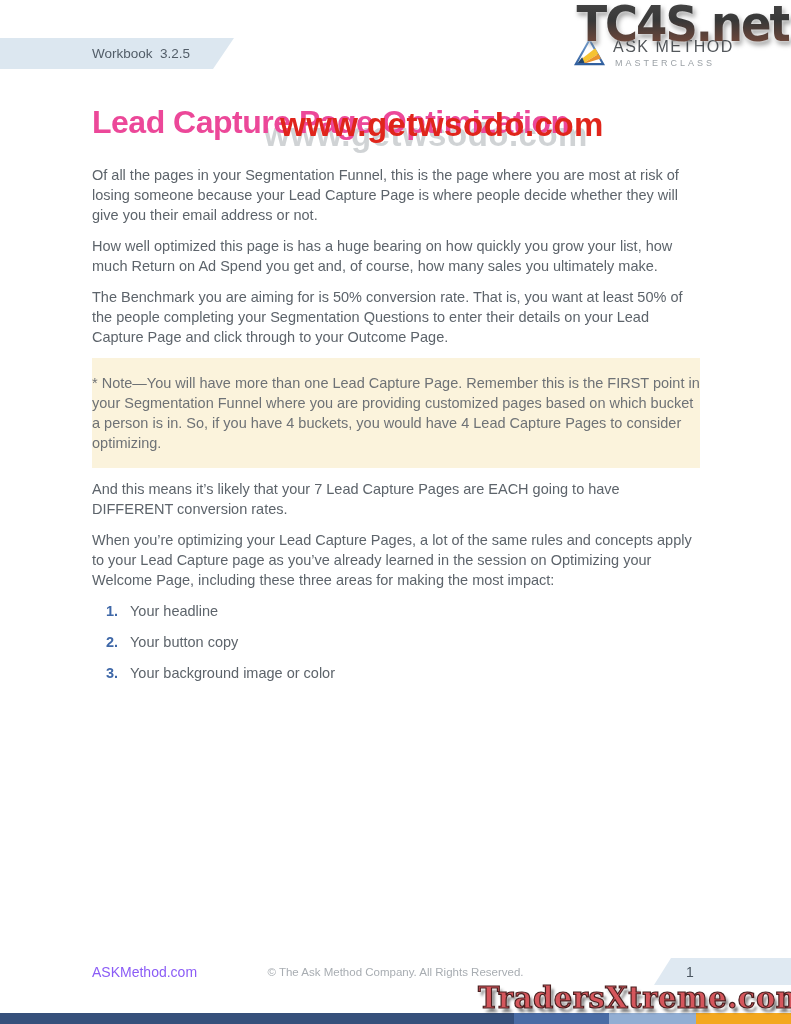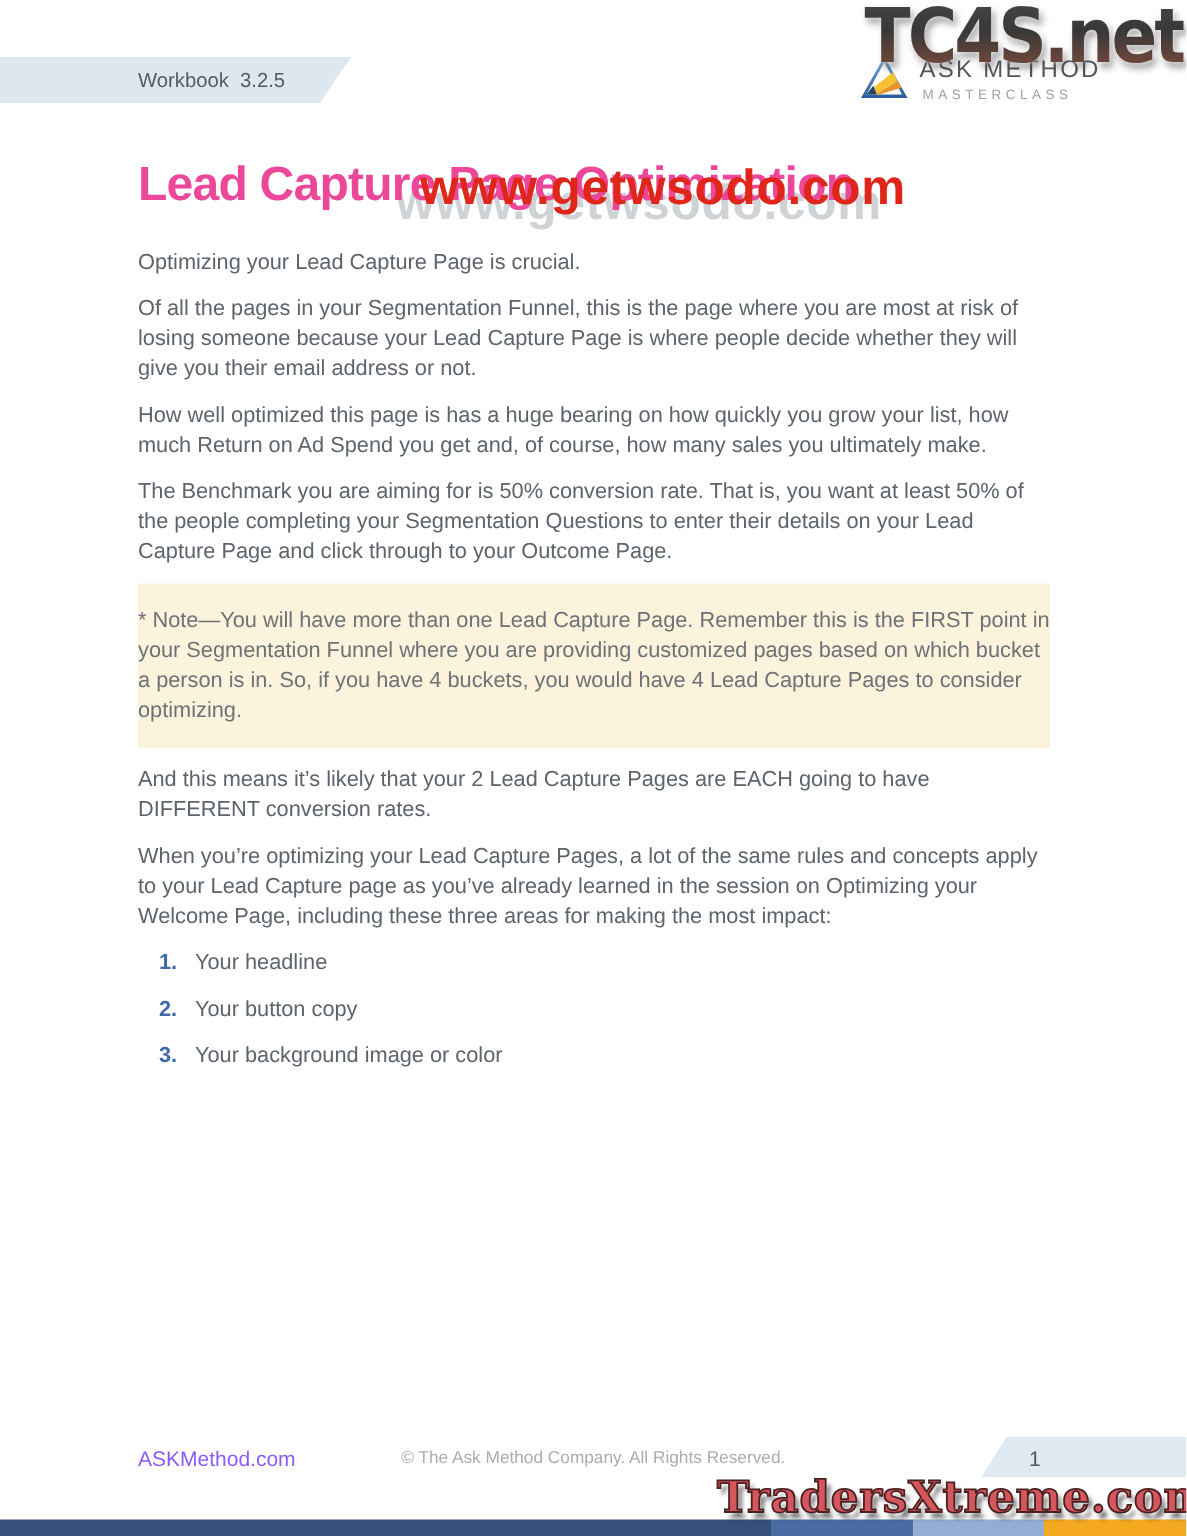--- a/index.html
+++ b/index.html
@@ -103,30 +103,29 @@
   </div>
 
   <div class="wm-tc4s">TC4S.net</div>
 
   <div class="wm-title-gray">www.getwsodo.com</div>
   <div class="wm-title-red">www.getwsodo.com</div>
 
   <div class="content">
     <h1 class="title">Lead Capture Page Optimization</h1>
 
-    <p>Optimizing your Lead Capture Page is crucial.</p>
     <p>Of all the pages in your Segmentation Funnel, this is the page where you are most at risk of losing someone because your Lead Capture Page is where people decide whether they will give you their email address or not.</p>
     <p>How well optimized this page is has a huge bearing on how quickly you grow your list, how much Return on Ad Spend you get and, of course, how many sales you ultimately make.</p>
     <p>The Benchmark you are aiming for is 50% conversion rate. That is, you want at least 50% of the people completing your Segmentation Questions to enter their details on your Lead Capture Page and click through to your Outcome Page.</p>
 
     <div class="note-box">
       <p>* Note—You will have more than one Lead Capture Page. Remember this is the FIRST point in your Segmentation Funnel where you are providing customized pages based on which bucket a person is in. So, if you have 4 buckets, you would have 4 Lead Capture Pages to consider optimizing.</p>
     </div>
 
-    <p>And this means it’s likely that your 2 Lead Capture Pages are EACH going to have DIFFERENT conversion rates.</p>
+    <p>And this means it’s likely that your 7 Lead Capture Pages are EACH going to have DIFFERENT conversion rates.</p>
     <p>When you’re optimizing your Lead Capture Pages, a lot of the same rules and concepts apply to your Lead Capture page as you’ve already learned in the session on Optimizing your Welcome Page, including these three areas for making the most impact:</p>
 
     <div class="list">
       <div class="list-item">
         <span class="list-num">1.</span>
         <span class="list-text">Your headline</span>
       </div>
       <div class="list-item">
         <span class="list-num">2.</span>
         <span class="list-text">Your button copy</span>

